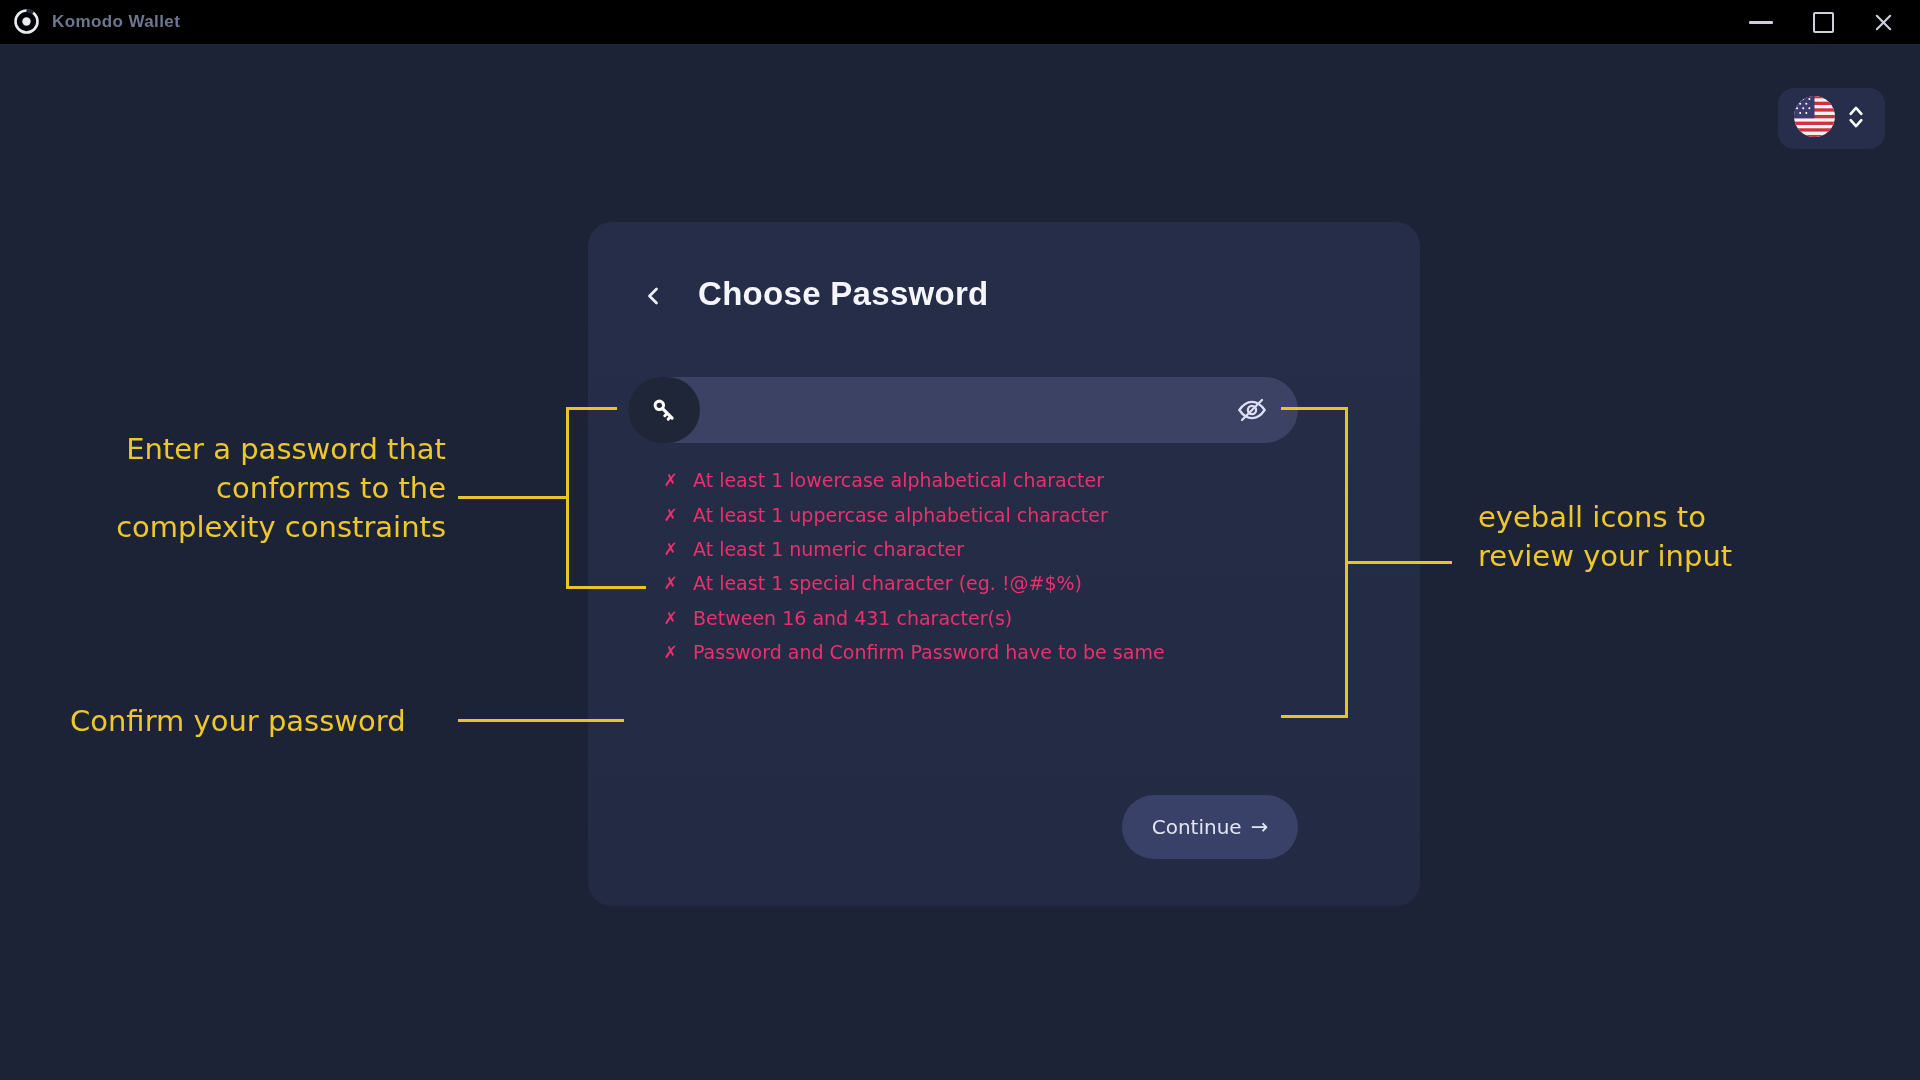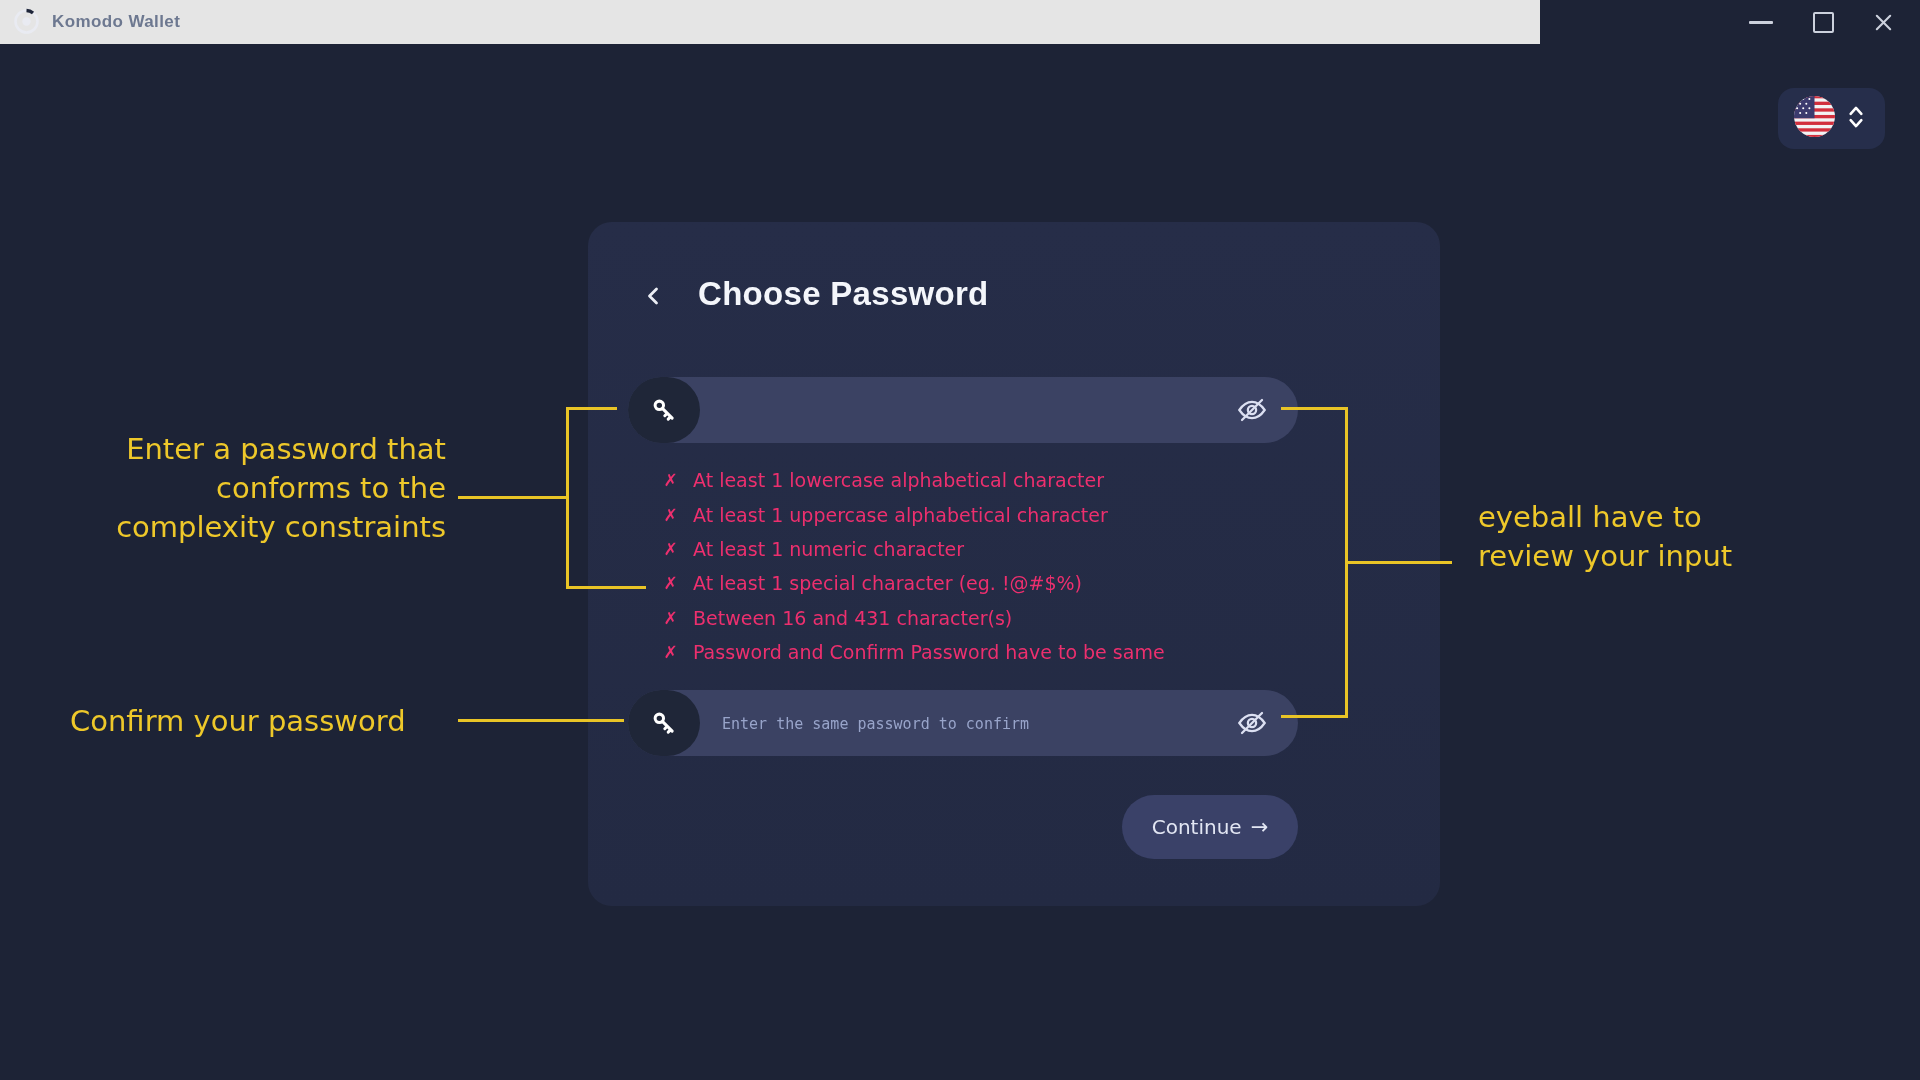--- a/index.html
+++ b/index.html
@@ -1,38 +1,38 @@
 <!DOCTYPE html>
 <html><head>
 <meta charset="utf-8">
 <style>
   html,body{margin:0;padding:0;background:#141a2a;}
   .screen{position:relative;width:1920px;height:1080px;background:#1d2336;overflow:hidden;
           font-family:"Liberation Sans",sans-serif;}
 
   
-  .titlebar{position:absolute;left:0;top:0;width:1540px;height:44px;background:#e5e5e5;}
+  .titlebar{position:absolute;left:0;top:0;width:1920px;height:44px;background:#000000;}
   .logo{position:absolute;left:13px;top:8px;width:27px;height:27px;}
   .win-title{position:absolute;left:52px;top:12px;font-size:17px;font-weight:600;
              letter-spacing:.4px;color:#6d7890;}
   .wc{position:absolute;top:0;width:46px;height:44px;display:flex;align-items:center;
       justify-content:center;cursor:pointer;background:transparent;border:none;}
   .wc-min{left:1738px;} .wc-max{left:1800px;} .wc-close{left:1860px;}
   .min-bar{width:24px;height:3px;background:#ccd1dd;border-radius:1px;}
   .max-sq{width:17px;height:17px;border:2.5px solid #ccd1dd;border-radius:2px;}
 
   
   .lang{position:absolute;left:1778px;top:88px;width:107px;height:61px;background:#262e4b;
         border-radius:16px;display:flex;align-items:center;cursor:pointer;}
   .lang .flag{margin-left:15px;}
   .lang .chev{margin-left:9px;}
 
   
   .card{position:absolute;left:588px;top:222px;width:832px;height:684px;
-        background:linear-gradient(180deg,#262d48 0%,#232a43 100%);border-radius:24px;padding-left:20px;}
+        background:linear-gradient(180deg,#262d48 0%,#232a43 100%);border-radius:24px;}
   .back-btn{position:absolute;left:48px;top:56px;width:36px;height:36px;background:transparent;
             border:none;cursor:pointer;display:flex;align-items:center;justify-content:center;}
   .card-title{position:absolute;left:110px;top:53px;margin:0;font-size:33px;font-weight:700;
               color:#f4f6fb;letter-spacing:.3px;}
 
   .field{position:absolute;left:40px;width:670px;height:66px;background:#3b4263;
          border-radius:33px;}
   .field-pass{top:155px;} .field-confirm{top:468px;}
   .keycap{position:absolute;left:0;top:0;width:72px;height:66px;background:#1f2638;
           border-radius:33px;display:flex;align-items:center;justify-content:center;}
@@ -180,53 +180,37 @@
       <li>
         <span class="x-mark">✗</span>
         <span>Between 16 and 431 character(s)</span>
       </li>
       <li>
         <span class="x-mark">✗</span>
         <span>Password and Confirm Password have to be same</span>
       </li>
     </ul>
 
-    <div class="field field-confirm">
-      <span class="keycap">
-        <svg width="28" height="28" viewBox="0 0 24 24">
-          <circle cx="8" cy="8" r="3.6" fill="none" stroke="#ffffff" stroke-width="2.6"></circle>
-          <path d="M10.8 10.8 L19 19 M14.8 14.8 L12.7 16.9 M17.7 17.7 L15.6 19.8" stroke="#ffffff" stroke-width="2.6" fill="none" stroke-linecap="round"></path>
-        </svg>
-      </span>
-      <input type="password" placeholder="Enter the same password to confirm" style="">
-      <button class="eye-btn">
-        <svg width="42" height="32" viewBox="0 0 24 24">
-          <path d="M2.5 12 C5.5 7.6 8.5 5.9 12 5.9 C15.5 5.9 18.5 7.6 21.5 12 C18.5 16.4 15.5 18.1 12 18.1 C8.5 18.1 5.5 16.4 2.5 12 Z" fill="none" stroke="#dce0f2" stroke-width="1.7"></path>
-          <circle cx="12" cy="12" r="3.1" fill="none" stroke="#dce0f2" stroke-width="1.7"></circle>
-          <line x1="4.5" y1="19.5" x2="19.5" y2="4.5" stroke="#dce0f2" stroke-width="1.7" stroke-linecap="round"></line>
-        </svg>
-      </button>
-    </div>
 
     <button class="continue-btn">
       <span>Continue</span>
       <span class="arr">→</span>
     </button>
   </div>
 
   <div class="anno anno-confirm">Confirm your password</div>
 
   <div class="anno anno-pass">
     <div>Enter a password that</div>
     <div>conforms to the</div>
     <div>complexity constraints</div>
   </div>
 
   <div class="anno anno-eye">
-    <div>eyeball have to</div>
+    <div>eyeball icons to</div>
     <div>review your input</div>
   </div>
 
   <div class="conn" style="left:566px;top:407px;width:3px;height:182px;"></div>
   <div class="conn" style="left:566px;top:407px;width:51px;height:3px;"></div>
   <div class="conn" style="left:458px;top:496px;width:111px;height:3px;"></div>
   <div class="conn" style="left:566px;top:586px;width:80px;height:3px;"></div>
 
   <div class="conn" style="left:458px;top:719px;width:166px;height:3px;"></div>
 

